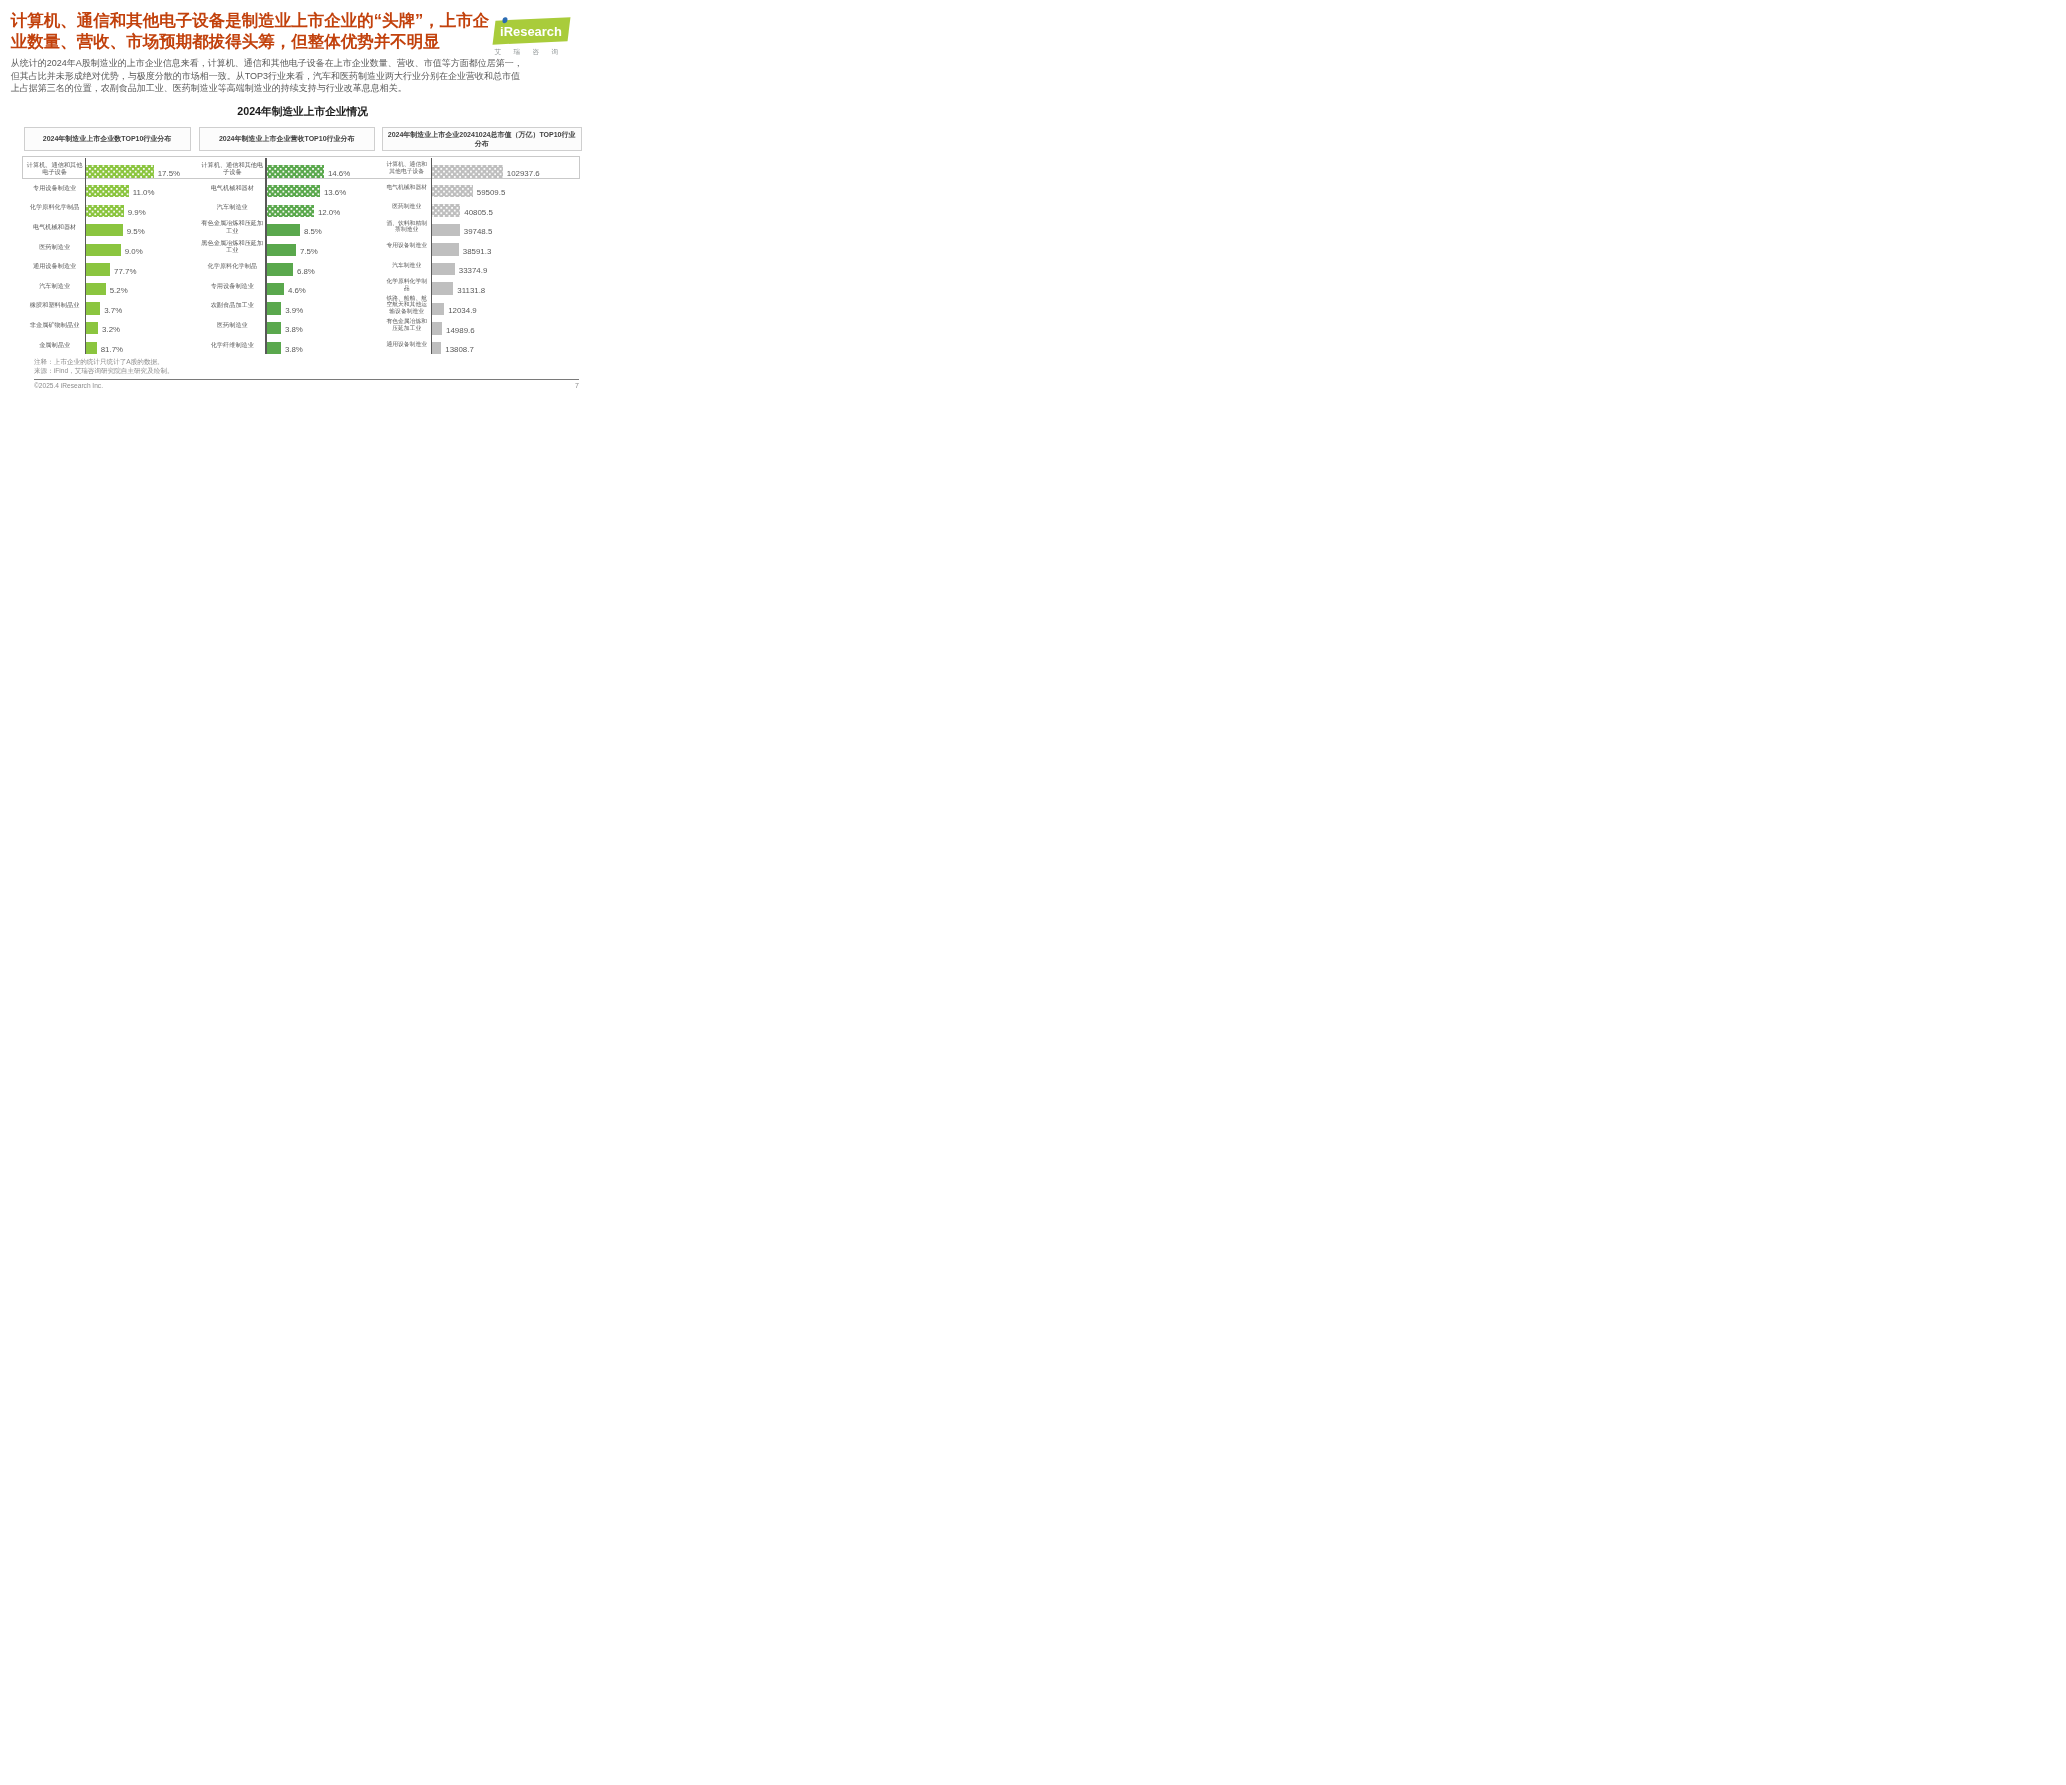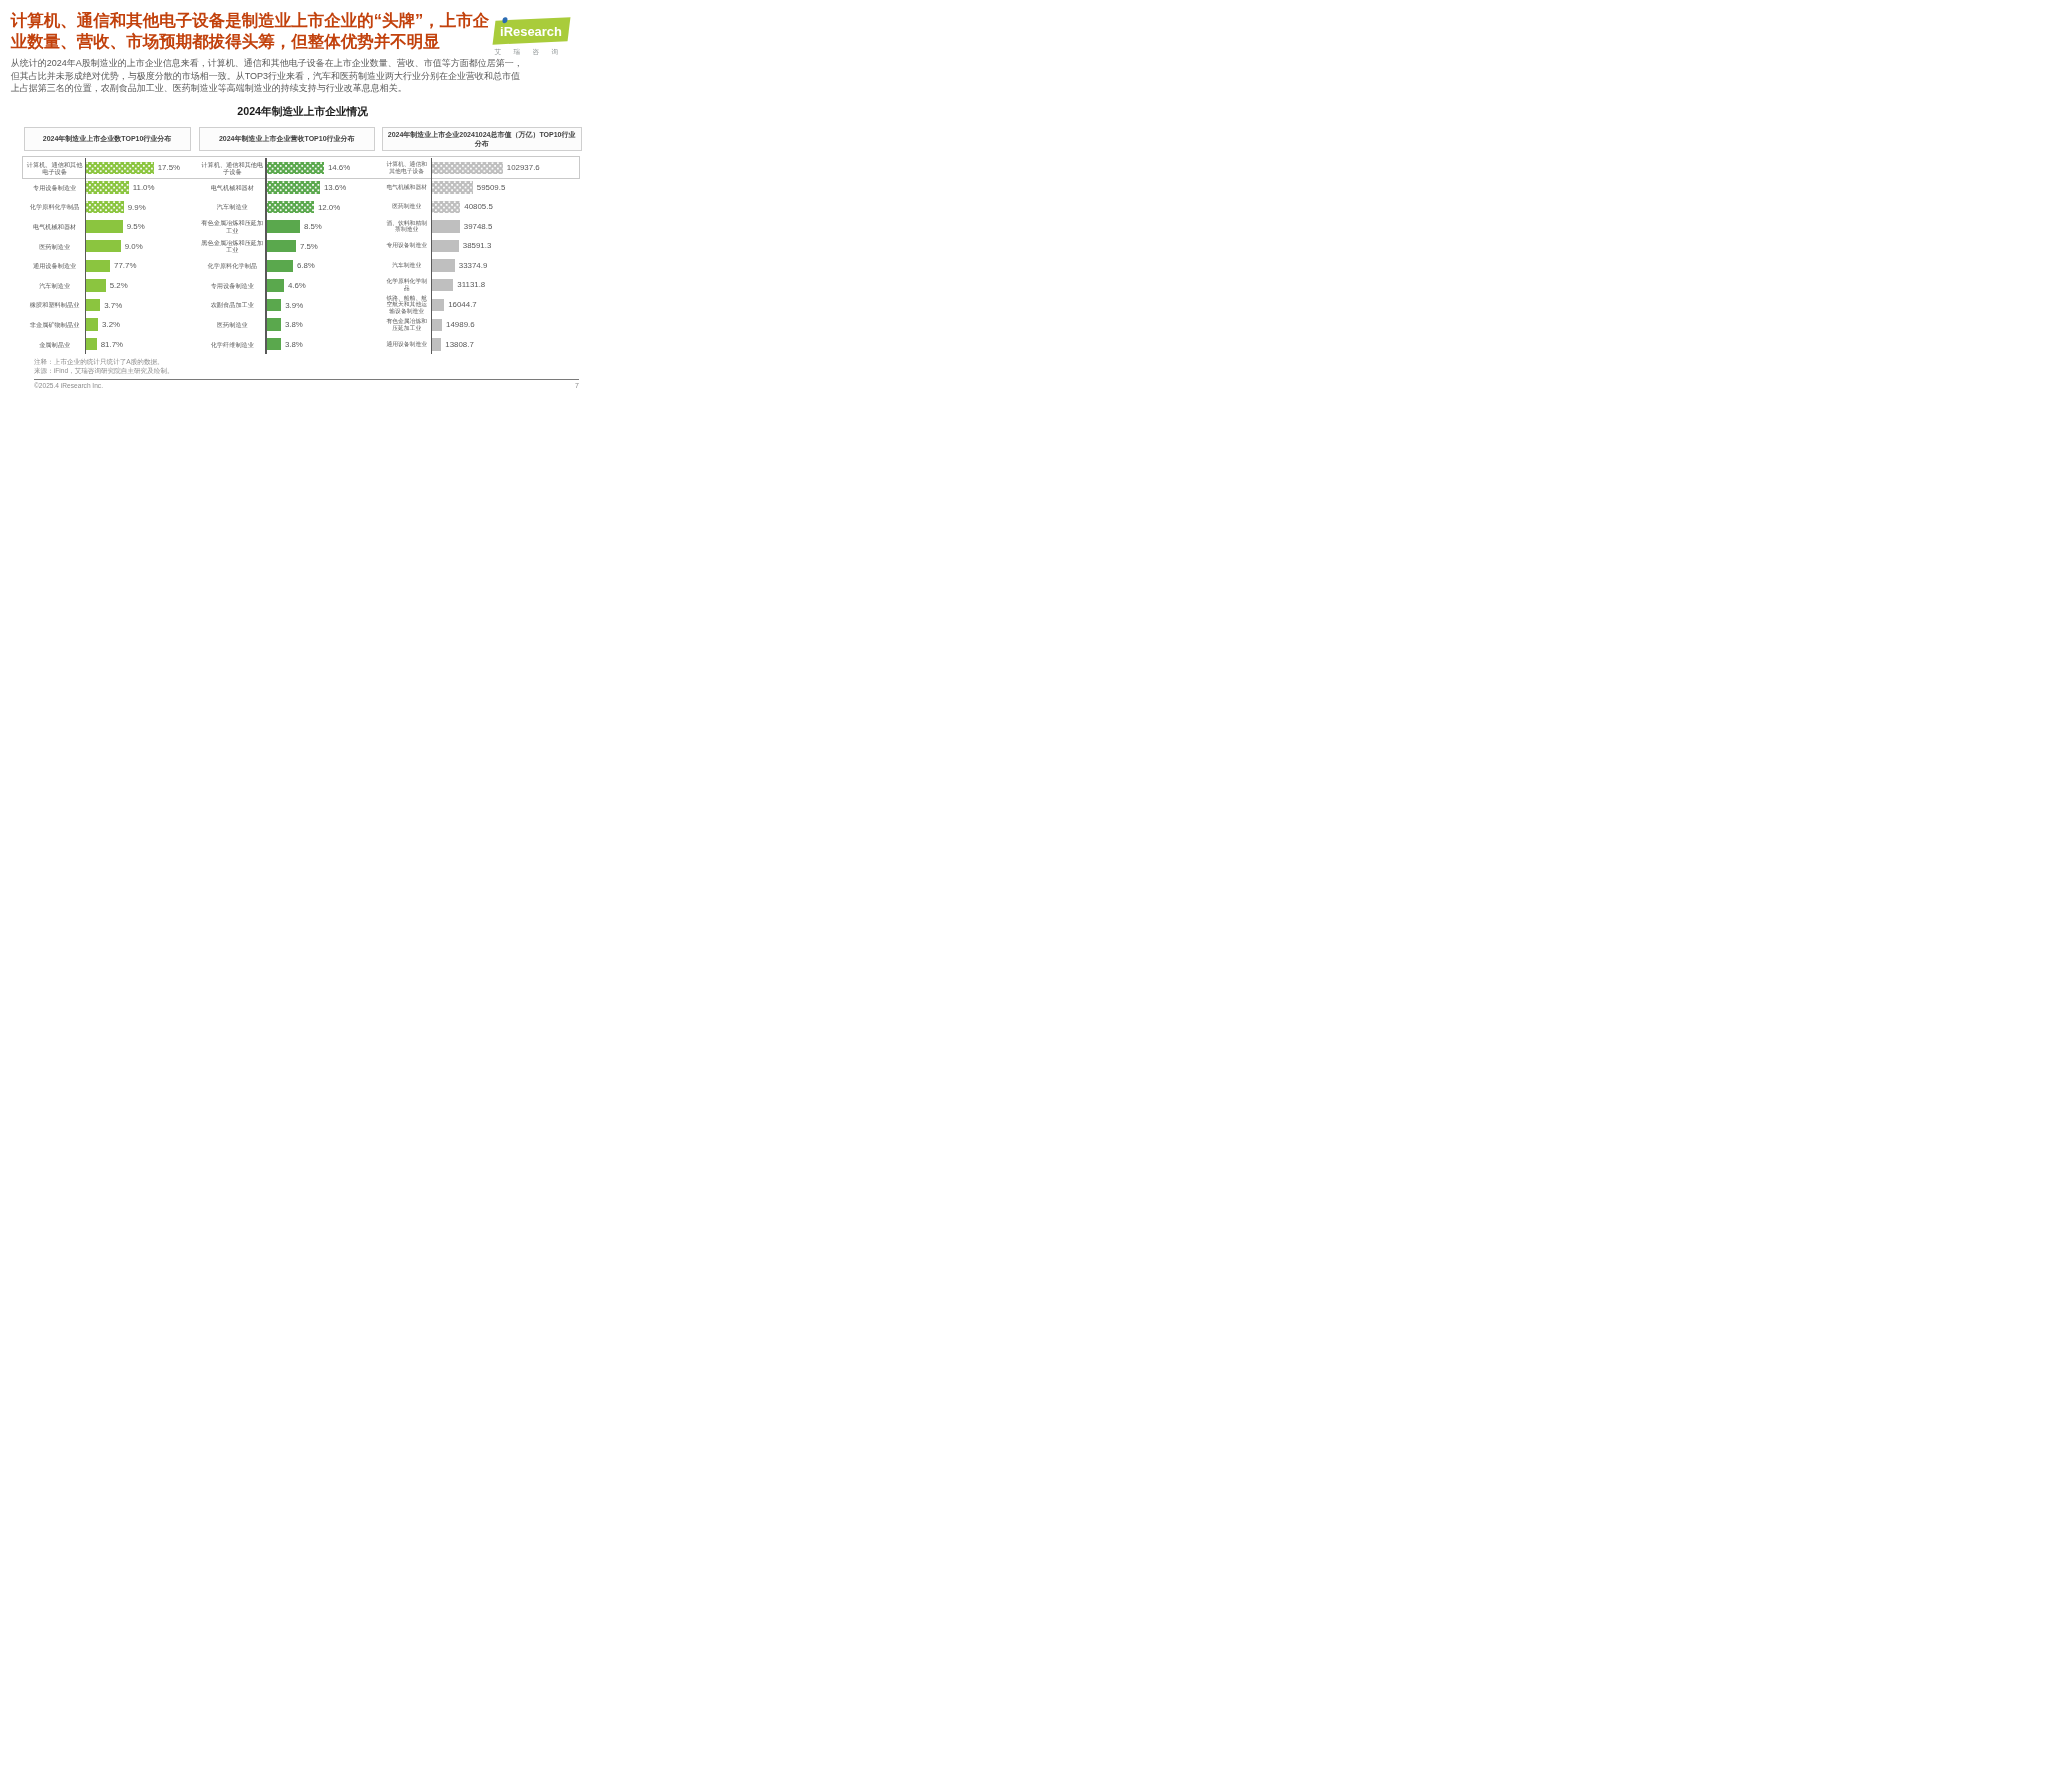--- a/index.html
+++ b/index.html
@@ -30,21 +30,21 @@
   .hl{position:absolute;left:-1.2px;top:-2.1px;width:558px;height:23px;border:0.8px solid #c9c9c9;
       box-sizing:border-box;pointer-events:none;}
   .panel{--labelw:62px;--catfs:6.2px;width:167px;}
   .panel.p2{--labelw:67px;width:176px;margin-left:8.3px;}
   .panel.p3{--labelw:50px;--catfs:5.8px;width:200px;margin-left:7px;}
   .rows{position:relative;height:196px;display:flex;flex-direction:column;}
   .rows::before{content:"";position:absolute;left:calc(var(--labelw) - 0.4px);top:0;bottom:0;width:1.2px;background:#595959;}
   .row{flex:1;display:flex;align-items:stretch;}
   .cat{width:var(--labelw);box-sizing:border-box;display:flex;align-items:center;justify-content:center;
        text-align:center;font-size:var(--catfs);color:#595959;line-height:1.18;padding:0 2.1px;}
-  .bararea{flex:1;display:flex;align-items:center;padding-left:0;}
+  .bararea{flex:1;display:flex;align-items:flex-end;padding-left:0;}
   .bar{height:12.4px;flex:none;}
   .bar.dotted{background-image:
       radial-gradient(circle,rgba(255,255,255,.95) 0.7px,rgba(255,255,255,0) 0.7px),
       radial-gradient(circle,rgba(255,255,255,.95) 0.7px,rgba(255,255,255,0) 0.7px);
       background-size:5.4px 5.4px;background-position:1.2px 1.2px,3.9px 3.9px;}
   .val{margin-left:4.1px;font-size:7.9px;color:#595959;white-space:nowrap;}
   
   .notes{margin:4.1px 0 0 34px;font-size:6.6px;line-height:1.35;color:#8c8c8c;}
   .foot-rule{margin:2.9px 0 0 34px;width:545px;border-top:0.8px solid #7a7a7a;}
   .foot-row{margin:2.1px 0 0 34px;width:545px;display:flex;justify-content:space-between;align-items:center;}
@@ -276,21 +276,21 @@
               <div class="cat">化学原料化学制品</div>
               <div class="bararea">
                 <div class="bar" style="width: 21.5px; background-color: rgb(191, 191, 191);"></div>
                 <span class="val">31131.8</span>
               </div>
             </div>
             <div class="row">
               <div class="cat">铁路、船舶、航空航天和其他运输设备制造业</div>
               <div class="bararea">
                 <div class="bar" style="width: 12.4px; background-color: rgb(191, 191, 191);"></div>
-                <span class="val">16044.7</span>
+                <span class="val">12034.9</span>
               </div>
             </div>
             <div class="row">
               <div class="cat">有色金属冶炼和压延加工业</div>
               <div class="bararea">
                 <div class="bar" style="width: 10.3px; background-color: rgb(191, 191, 191);"></div>
                 <span class="val">14989.6</span>
               </div>
             </div>
             <div class="row">

